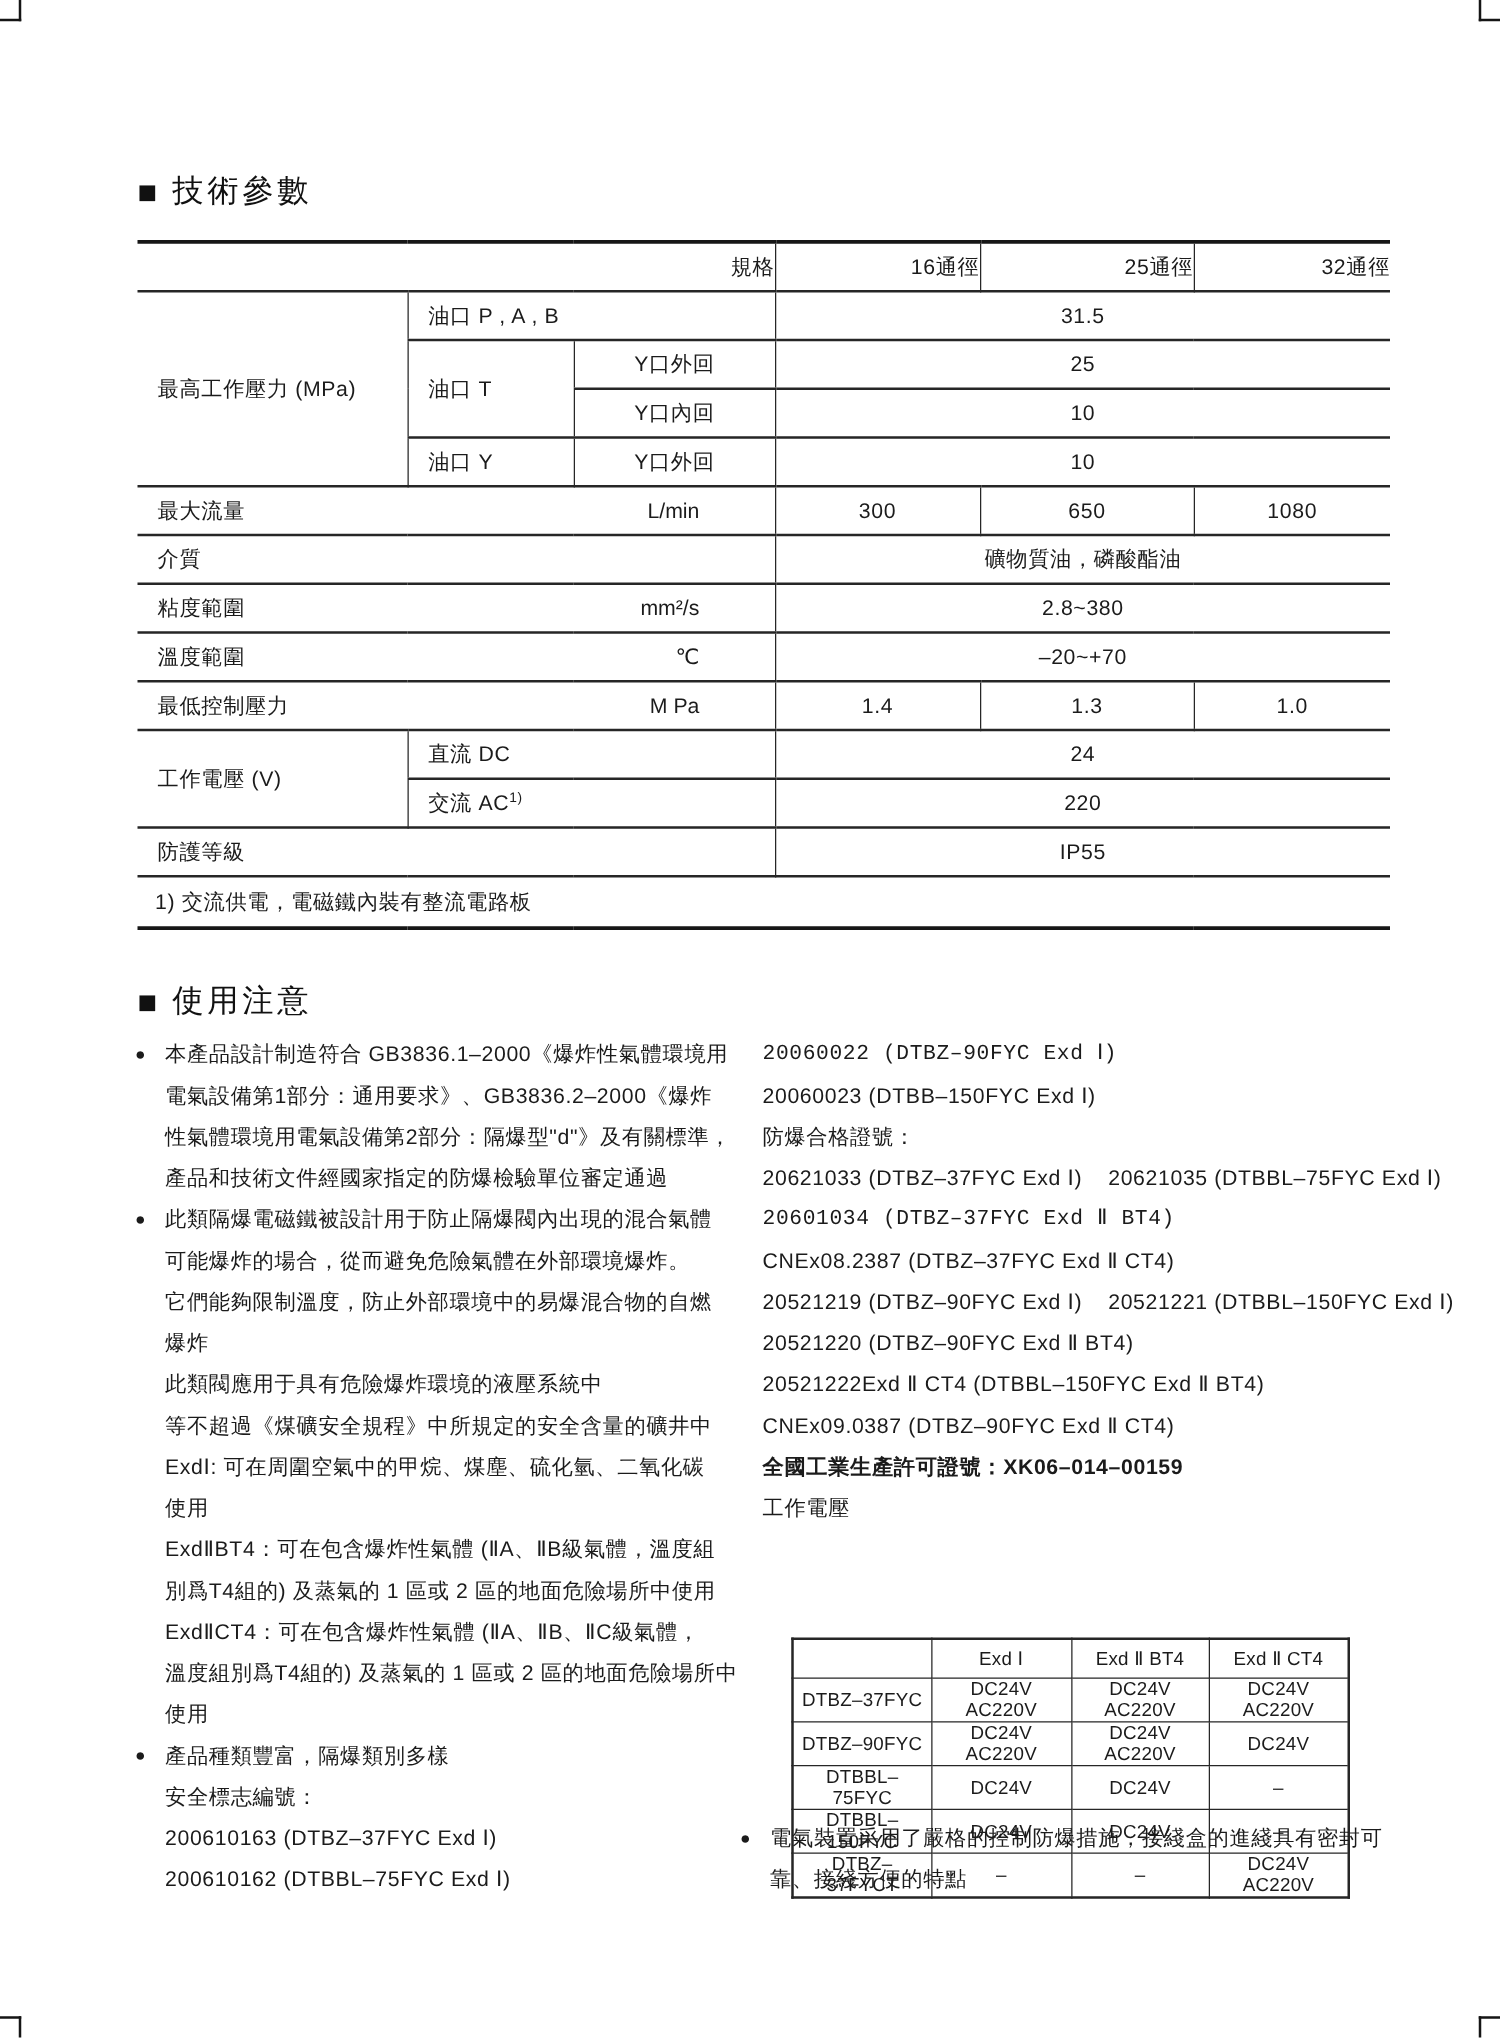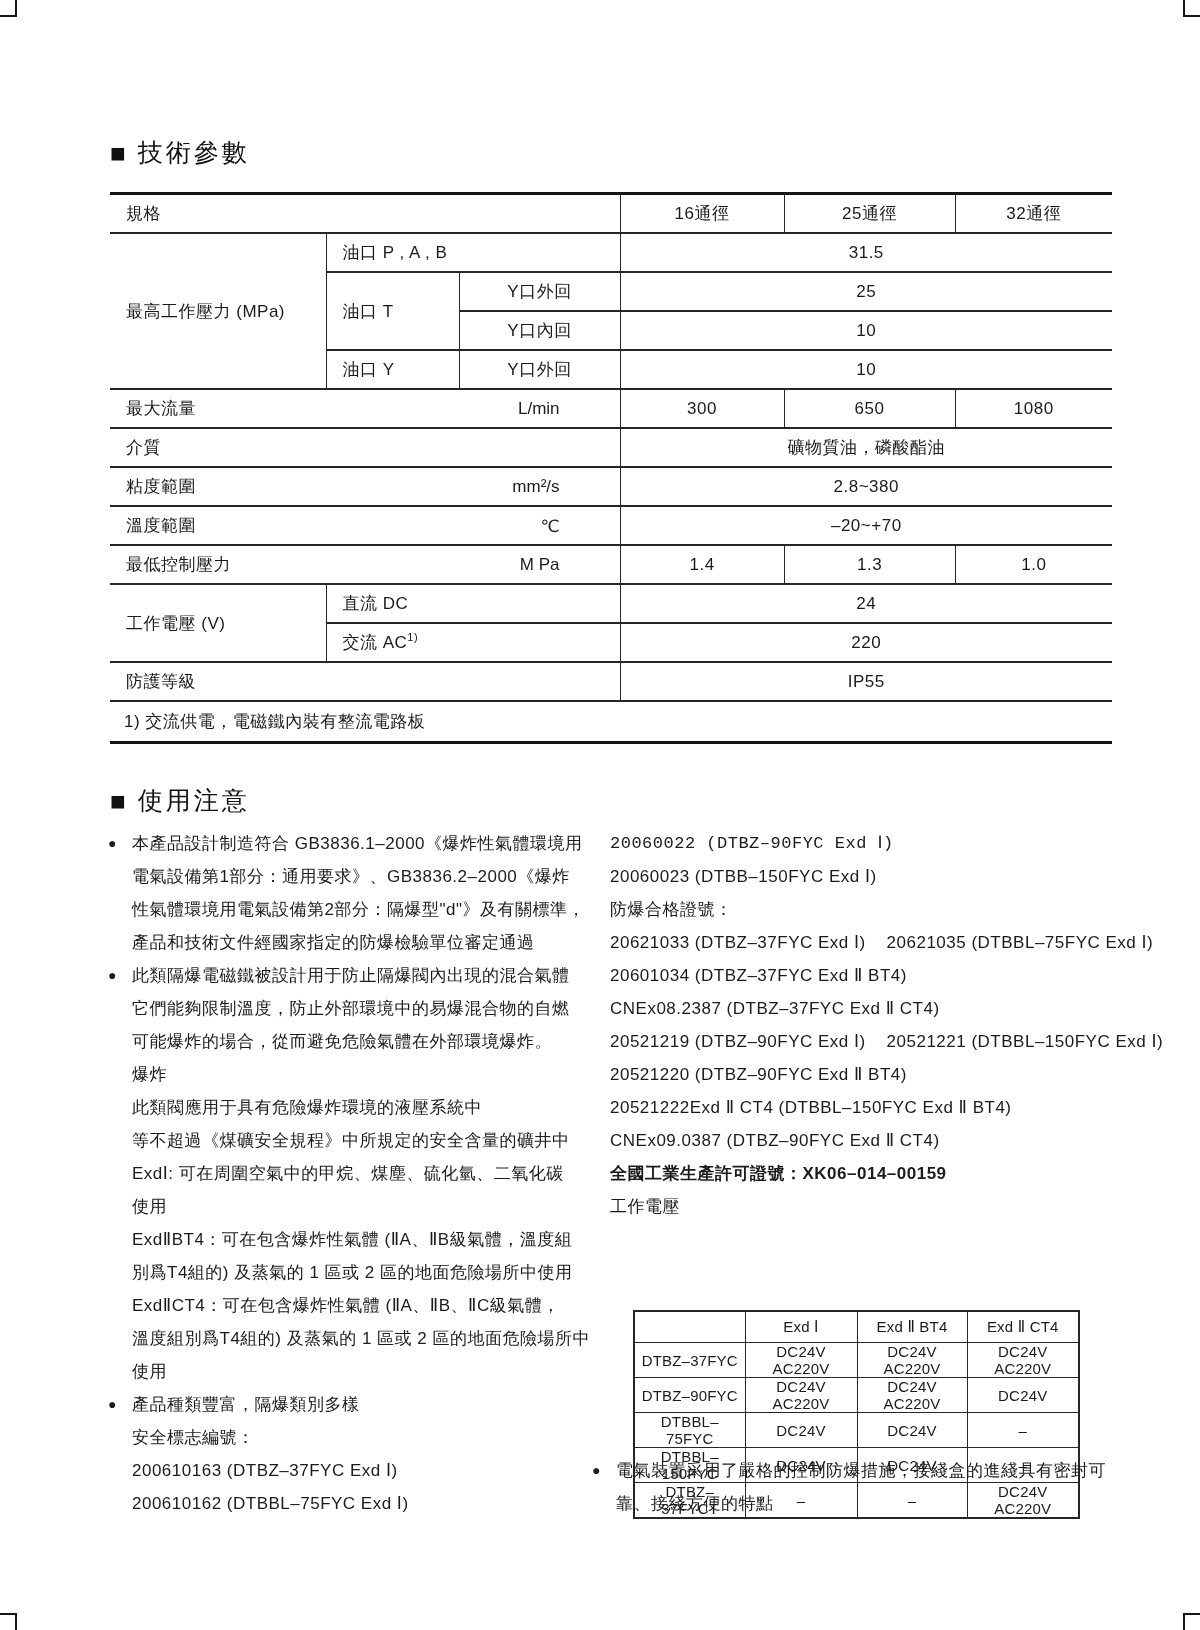--- a/index.html
+++ b/index.html
@@ -16,21 +16,21 @@
   .mark.br{right:0;bottom:0;border-left:2px solid #151515;border-top:2px solid #151515;}
   
   .heading{position:absolute;left:110px;display:flex;align-items:center;gap:12px;
     font-size:25px;font-weight:500;letter-spacing:3px;color:#111;}
   .heading .sq{font-size:26px;letter-spacing:0;line-height:1;}
   
   table.spec{position:absolute;left:110px;top:192px;width:1002px;
     border-collapse:collapse;table-layout:fixed;}
   table.spec td{border-top:2px solid #262626;height:37px;font-size:17px;
     padding:0;letter-spacing:.5px;vertical-align:middle;}
-  table.spec tr.r1 td{border-top:3px solid #161616;}
+  table.spec tr.r1 td{border-top:3px solid #161616;text-align:right;}
   table.spec td.bl{border-left:1.5px solid #262626;}
   table.spec td.lab{text-align:left;padding-left:16px;position:relative;}
   table.spec td.val{text-align:center;}
   table.spec .unit{position:absolute;right:60px;top:50%;transform:translateY(-50%);letter-spacing:0;}
   table.spec tr.ftr td{border-top:2px solid #262626;border-bottom:3px solid #161616;
     height:39px;text-align:left;padding-left:14px;}
   sup.fn{font-size:11px;vertical-align:super;line-height:0;}
   
   .col{position:absolute;}
   .nline{position:relative;height:33px;line-height:33px;font-size:17px;
@@ -152,22 +152,22 @@
   <span class="sq">■</span>
   <span>使用注意</span>
 </div>
 
 <div class="col" style="left:108px;top:827px;">
   <div class="nline"><span class="blt">●</span><span>本產品設計制造符合 GB3836.1–2000《爆炸性氣體環境用</span></div>
   <div class="nline"><span>電氣設備第1部分：通用要求》、GB3836.2–2000《爆炸</span></div>
   <div class="nline"><span>性氣體環境用電氣設備第2部分：隔爆型"d"》及有關標準，</span></div>
   <div class="nline"><span>產品和技術文件經國家指定的防爆檢驗單位審定通過</span></div>
   <div class="nline"><span class="blt">●</span><span>此類隔爆電磁鐵被設計用于防止隔爆閥內出現的混合氣體</span></div>
+  <div class="nline"><span>可能爆炸的場合，從而避免危險氣體在外部環境爆炸。</span></div>
   <div class="nline"><span>它們能夠限制溫度，防止外部環境中的易爆混合物的自燃</span></div>
-  <div class="nline"><span>可能爆炸的場合，從而避免危險氣體在外部環境爆炸。</span></div>
   <div class="nline"><span>爆炸</span></div>
   <div class="nline"><span>此類閥應用于具有危險爆炸環境的液壓系統中</span></div>
   <div class="nline"><span>等不超過《煤礦安全規程》中所規定的安全含量的礦井中</span></div>
   <div class="nline"><span>ExdⅠ: 可在周圍空氣中的甲烷、煤塵、硫化氫、二氧化碳</span></div>
   <div class="nline"><span>使用</span></div>
   <div class="nline"><span>ExdⅡBT4：可在包含爆炸性氣體 (ⅡA、ⅡB級氣體，溫度組</span></div>
   <div class="nline"><span>別爲T4組的) 及蒸氣的 1 區或 2 區的地面危險場所中使用</span></div>
   <div class="nline"><span>ExdⅡCT4：可在包含爆炸性氣體 (ⅡA、ⅡB、ⅡC級氣體，</span></div>
   <div class="nline"><span>溫度組別爲T4組的) 及蒸氣的 1 區或 2 區的地面危險場所中</span></div>
   <div class="nline"><span>使用</span></div>
@@ -175,21 +175,21 @@
   <div class="nline"><span>安全標志編號：</span></div>
   <div class="nline"><span>200610163 (DTBZ–37FYC Exd Ⅰ)</span></div>
   <div class="nline"><span>200610162 (DTBBL–75FYC Exd Ⅰ)</span></div>
 </div>
 
 <div class="col" style="left:610px;top:827px;">
   <div class="nline" style="padding-left:0;font-family:Liberation Mono, monospace;"><span>20060022 (DTBZ–90FYC Exd Ⅰ)</span></div>
   <div class="nline" style="padding-left:0;"><span>20060023 (DTBB–150FYC Exd Ⅰ)</span></div>
   <div class="nline" style="padding-left:0;"><span>防爆合格證號：</span></div>
   <div class="nline" style="padding-left:0;"><span>20621033 (DTBZ–37FYC Exd Ⅰ)    20621035 (DTBBL–75FYC Exd Ⅰ)</span></div>
-  <div class="nline" style="padding-left:0;"><span>20601034 (DTBZ–37FYC Exd Ⅱ BT4)</span></div>
+  <div class="nline" style="padding-left:0;font-family:Liberation Mono, monospace;"><span>20601034 (DTBZ–37FYC Exd Ⅱ BT4)</span></div>
   <div class="nline" style="padding-left:0;"><span>CNEx08.2387 (DTBZ–37FYC Exd Ⅱ CT4)</span></div>
   <div class="nline" style="padding-left:0;"><span>20521219 (DTBZ–90FYC Exd Ⅰ)    20521221 (DTBBL–150FYC Exd Ⅰ)</span></div>
   <div class="nline" style="padding-left:0;"><span>20521220 (DTBZ–90FYC Exd Ⅱ BT4)</span></div>
   <div class="nline" style="padding-left:0;"><span>20521222Exd Ⅱ CT4 (DTBBL–150FYC Exd Ⅱ BT4)</span></div>
   <div class="nline" style="padding-left:0;"><span>CNEx09.0387 (DTBZ–90FYC Exd Ⅱ CT4)</span></div>
   <div class="nline" style="padding-left:0;font-weight:bold;"><span>全國工業生產許可證號：XK06–014–00159</span></div>
   <div class="nline" style="padding-left:0;"><span>工作電壓</span></div>
 </div>
 
 <table class="vt">

